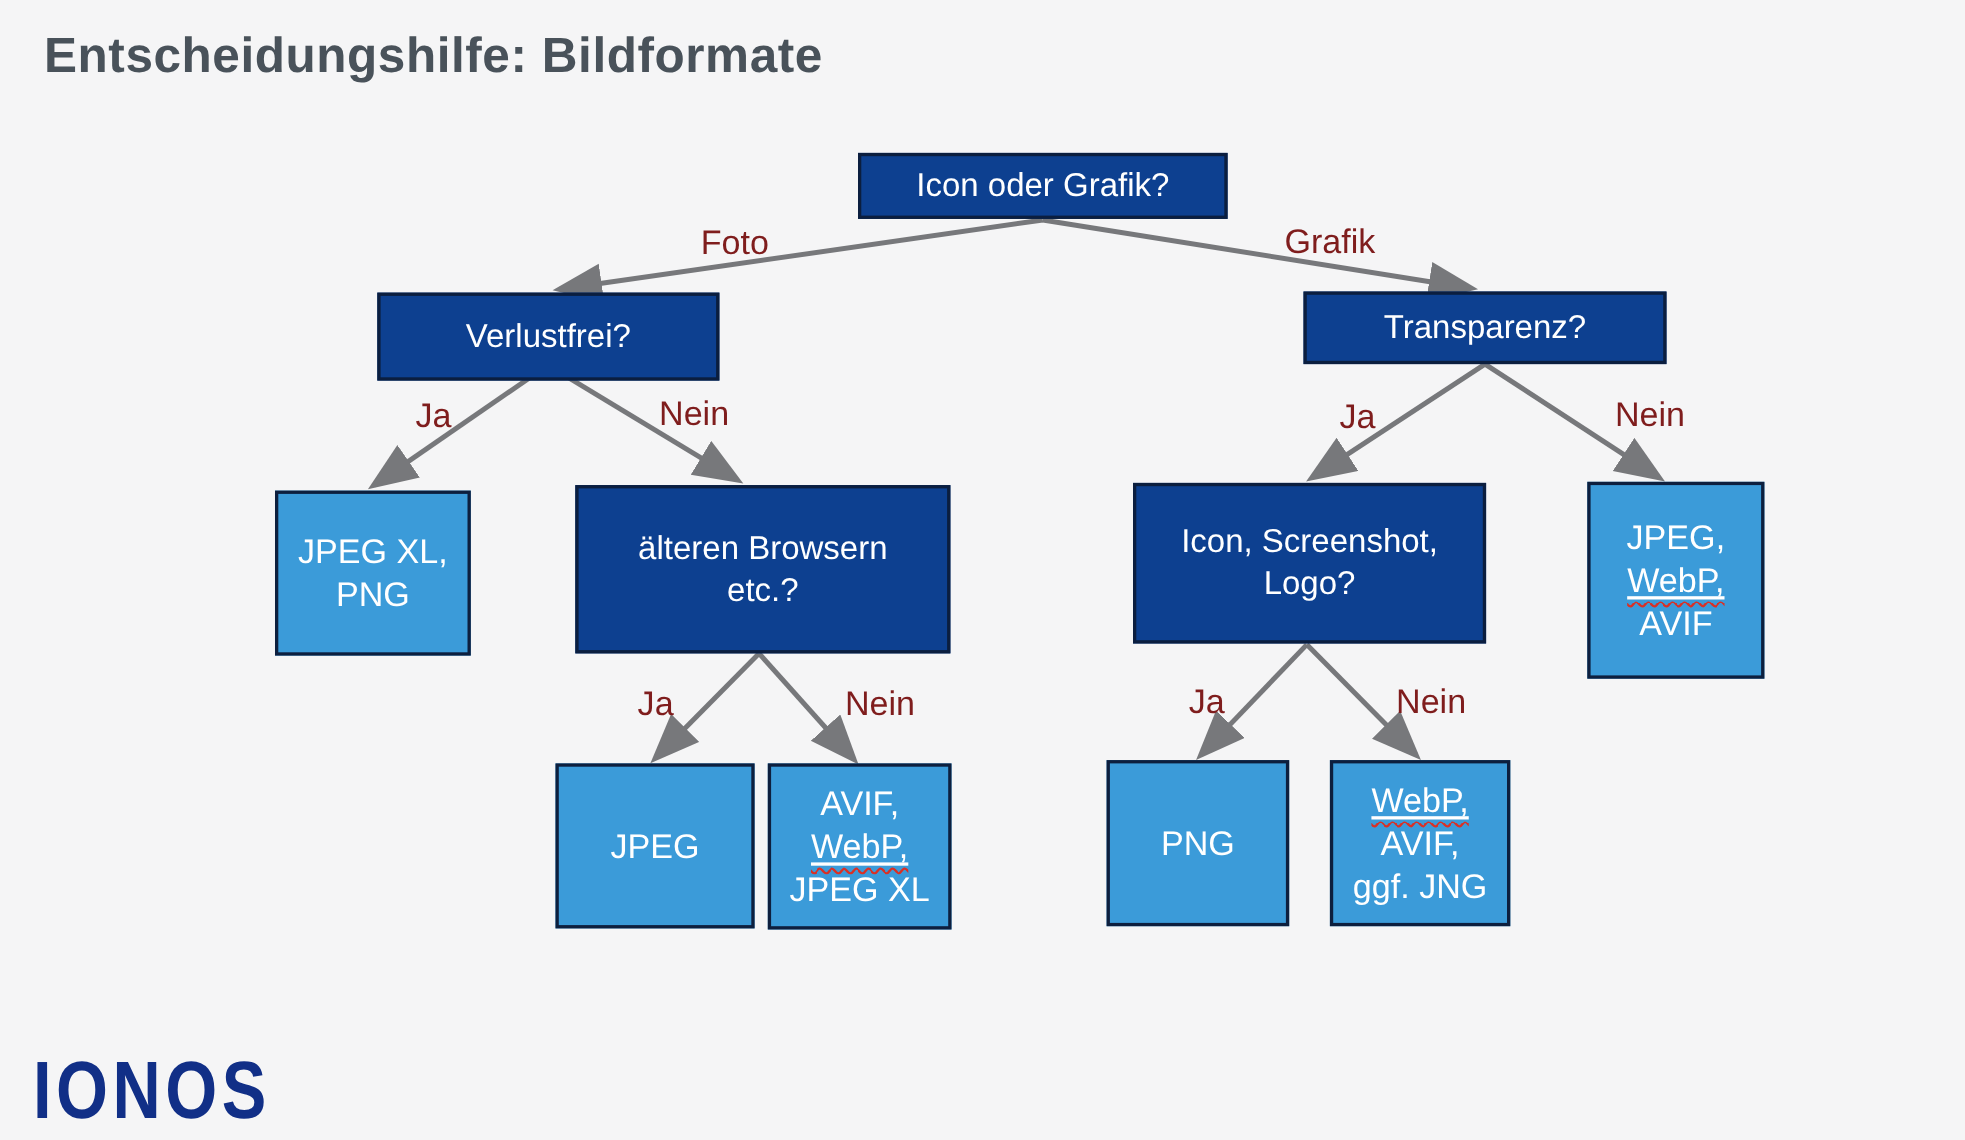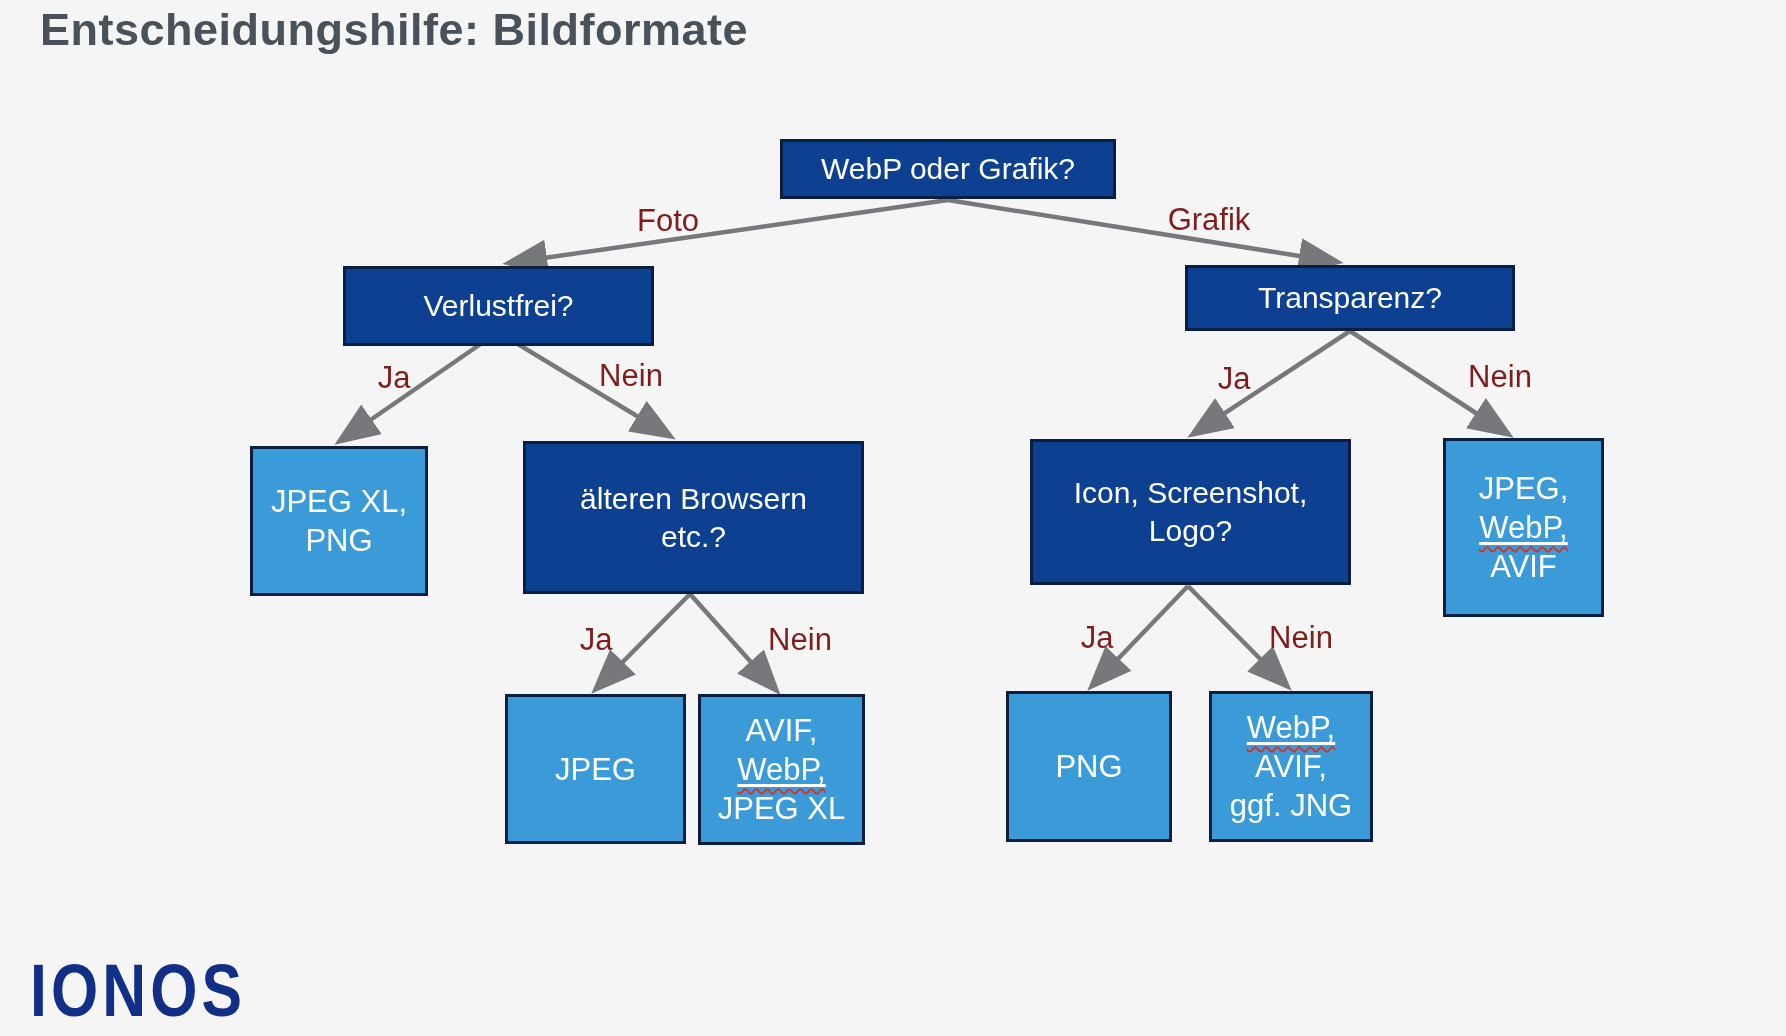--- a/index.html
+++ b/index.html
@@ -7,21 +7,21 @@
     font-family:"Liberation Sans","DejaVu Sans",sans-serif;
     background:#f5f5f6;
   }
   .canvas{
     position:relative;
     width:1786px;height:1036px;
     background:#f5f5f6;
     overflow:hidden;
   }
   .page-title{
-    position:absolute;left:40px;top:4px;
+    position:absolute;left:40px;top:24px;
     font-size:45px;color:#49525a;font-weight:600;
     letter-spacing:0.5px;
   }
   .arrow-layer{
     position:absolute;left:0;top:0;width:1786px;height:1036px;
     pointer-events:none;
   }
   .node{
     position:absolute;
     display:flex;align-items:center;justify-content:center;
@@ -82,21 +82,21 @@
       <line x1="690" y1="594" x2="596" y2="689" marker-end="url(#ah)"></line>
       <line x1="690" y1="594" x2="776" y2="690" marker-end="url(#ah)"></line>
       <line x1="1350" y1="331" x2="1193" y2="434" marker-end="url(#ah)"></line>
       <line x1="1350" y1="331" x2="1508" y2="434" marker-end="url(#ah)"></line>
       <line x1="1188" y1="586" x2="1092" y2="686" marker-end="url(#ah)"></line>
       <line x1="1188" y1="586" x2="1287" y2="686" marker-end="url(#ah)"></line>
     </g>
   </svg>
 
   <div class="node q-node" style="left:780px;top:139px;width:336px;height:60px;">
-    <span>WebP oder Grafik?</span>
+    <span>Icon oder Grafik?</span>
   </div>
 
   <div class="node q-node" style="left:343px;top:266px;width:311px;height:80px;">
     <span>Verlustfrei?</span>
   </div>
 
   <div class="node q-node" style="left:1185px;top:265px;width:330px;height:66px;">
     <span>Transparenz?</span>
   </div>
 

